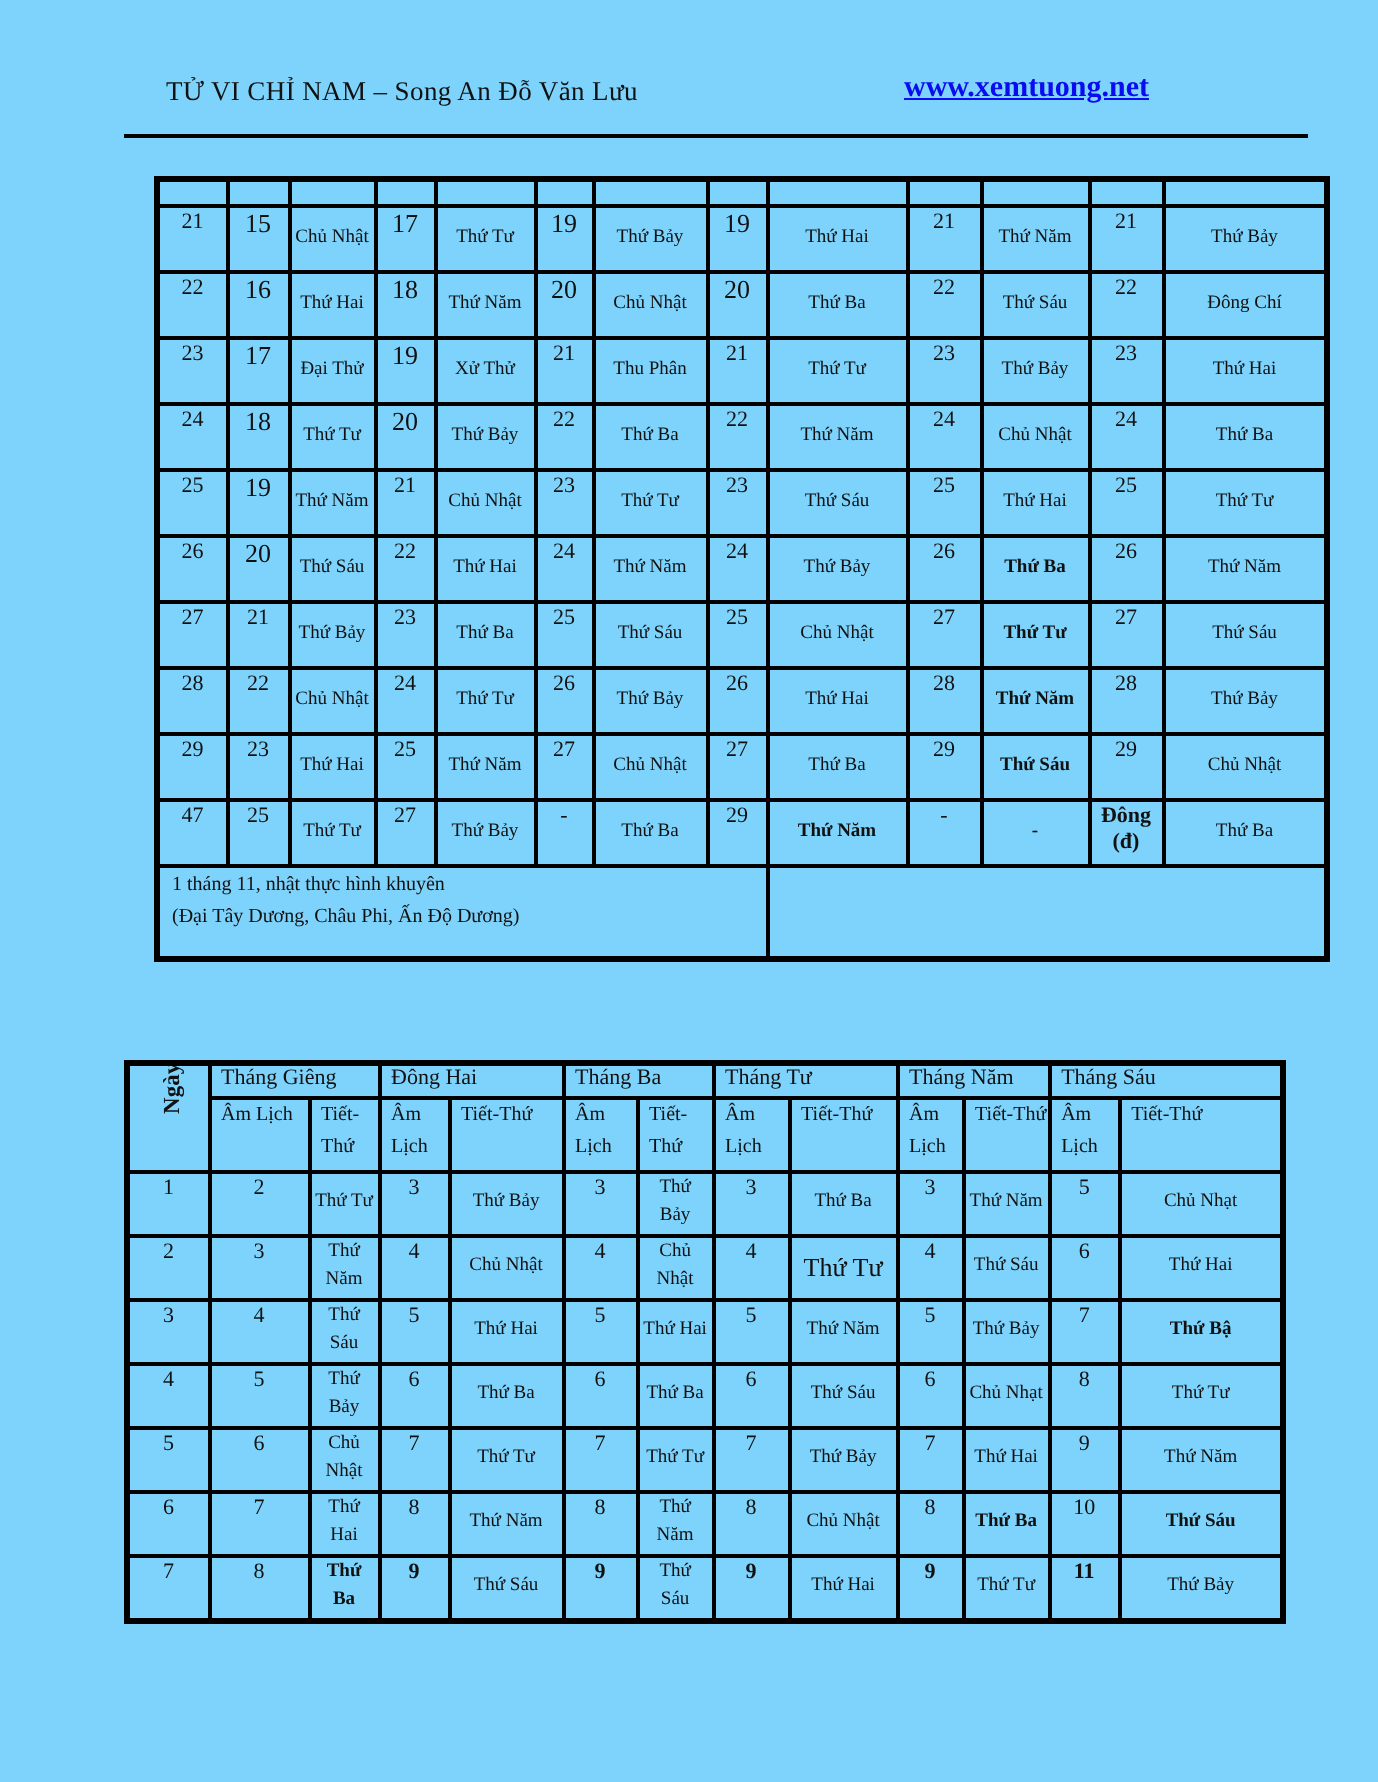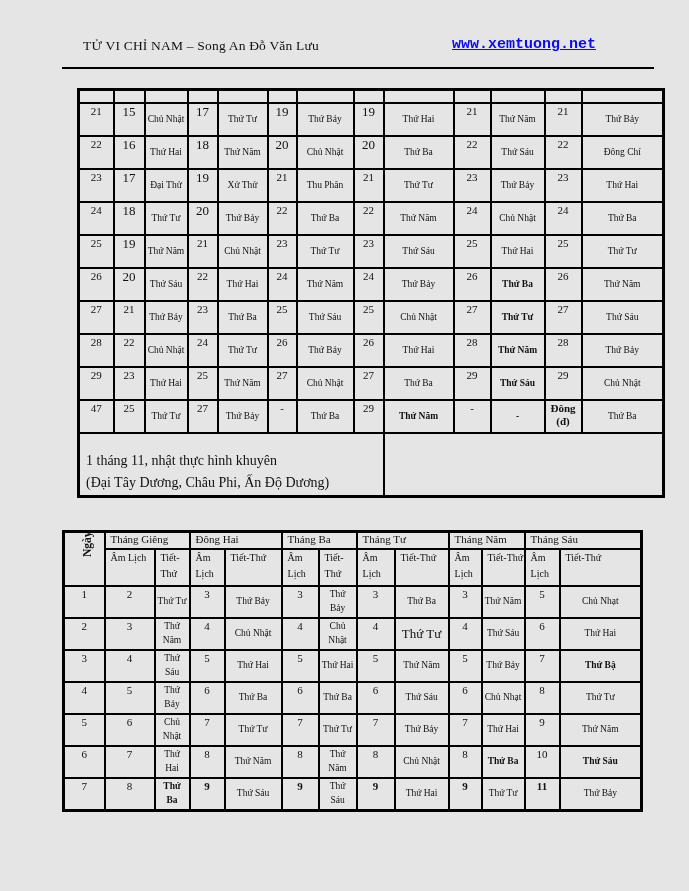--- a/index.html
+++ b/index.html
@@ -1,35 +1,35 @@
 <!DOCTYPE html>
 <html><head>
 <meta charset="utf-8">
 <style>
   html,body{margin:0;padding:0;background:#fff;}
-  #page{position:relative;width:689px;height:891px;background:#e5e5e5;
+  #page{position:relative;width:689px;height:891px;background:#7dd3fc;
         font-family:"Liberation Serif","DejaVu Serif",serif;color:#111;}
   
   #hdr-title{position:absolute;left:83px;top:38px;font-size:13.5px;letter-spacing:.2px;}
-  #hdr-link{position:absolute;left:452px;top:36px;font-family:Liberation Mono, monospace;
+  #hdr-link{position:absolute;left:452px;top:36px;font-family:Liberation Serif, serif;
             font-size:15px;font-weight:bold;text-decoration:underline;text-align:center;}
   #hdr-rule{position:absolute;left:62px;top:67px;width:592px;height:2px;background:#000;}
   
   table{border-collapse:collapse;table-layout:fixed;}
   td,th{border:2px solid #000;overflow:hidden;font-weight:normal;}
   .num{font-size:11px;vertical-align:top;text-align:center;padding:1px 1px 0 1px;line-height:1.15;}
   .txt{font-size:9.5px;vertical-align:middle;text-align:center;padding:1px 2px;line-height:1.45;}
   .b{font-weight:bold;}
   .lg{font-size:13px;}
   tr.thin td{height:9px;border:2px solid #000;}
   
   #tbl-prev{position:absolute;left:77px;top:88px;width:586px;border:3px solid #000;}
   #tbl-prev tr.data td{height:29px;}
-  #tbl-prev td.foot-note{font-size:14px;text-align:left;vertical-align:top;
-        padding:16px 2px 2px 6px;line-height:1.55;height:41px;font-family:Liberation Serif, serif;}
+  #tbl-prev td.foot-note{font-size:10px;text-align:left;vertical-align:top;
+        padding:1px 2px 2px 6px;line-height:1.55;height:41px;font-family:Liberation Serif, serif;}
   
   #sec-title{position:absolute;left:100px;top:492px;font-size:17.5px;font-weight:bold;}
   
   #tbl-1930{position:absolute;left:62px;top:530px;width:578px;border:3px solid #000;}
   #tbl-1930 th{font-size:11px;text-align:left;padding:0 0 0 5px;vertical-align:top;line-height:1.25;}
   #tbl-1930 th.month{height:15px;font-weight:normal;}
   #tbl-1930 th.sub{height:35px;font-weight:normal;font-size:10px;line-height:1.55;}
   #tbl-1930 tr.data td{height:28px;}
   #day-rot{height:52px;vertical-align:middle;text-align:center;padding:0;}
   #day-rot .rot{transform:rotate(-90deg);font-weight:bold;font-size:11.5px;white-space:nowrap;}

